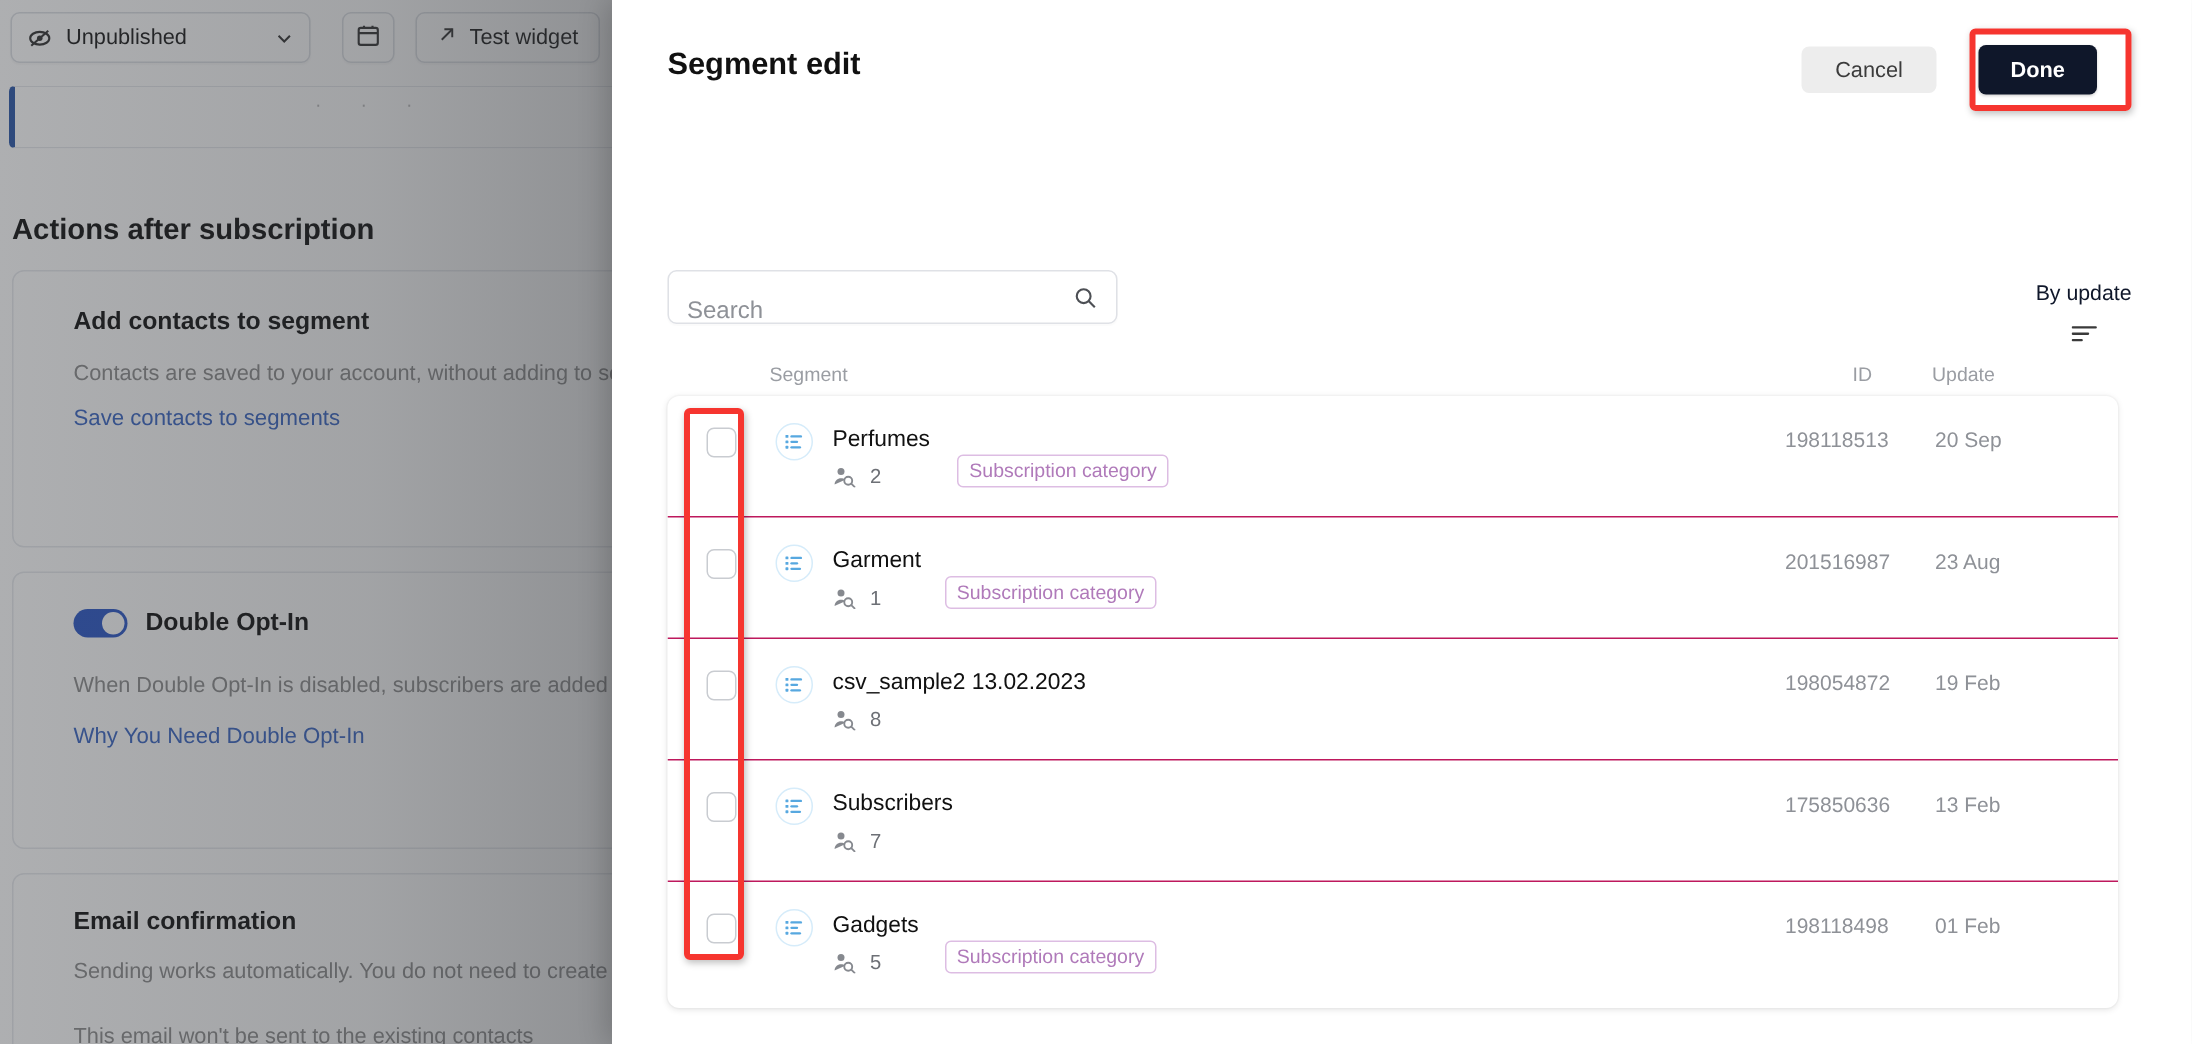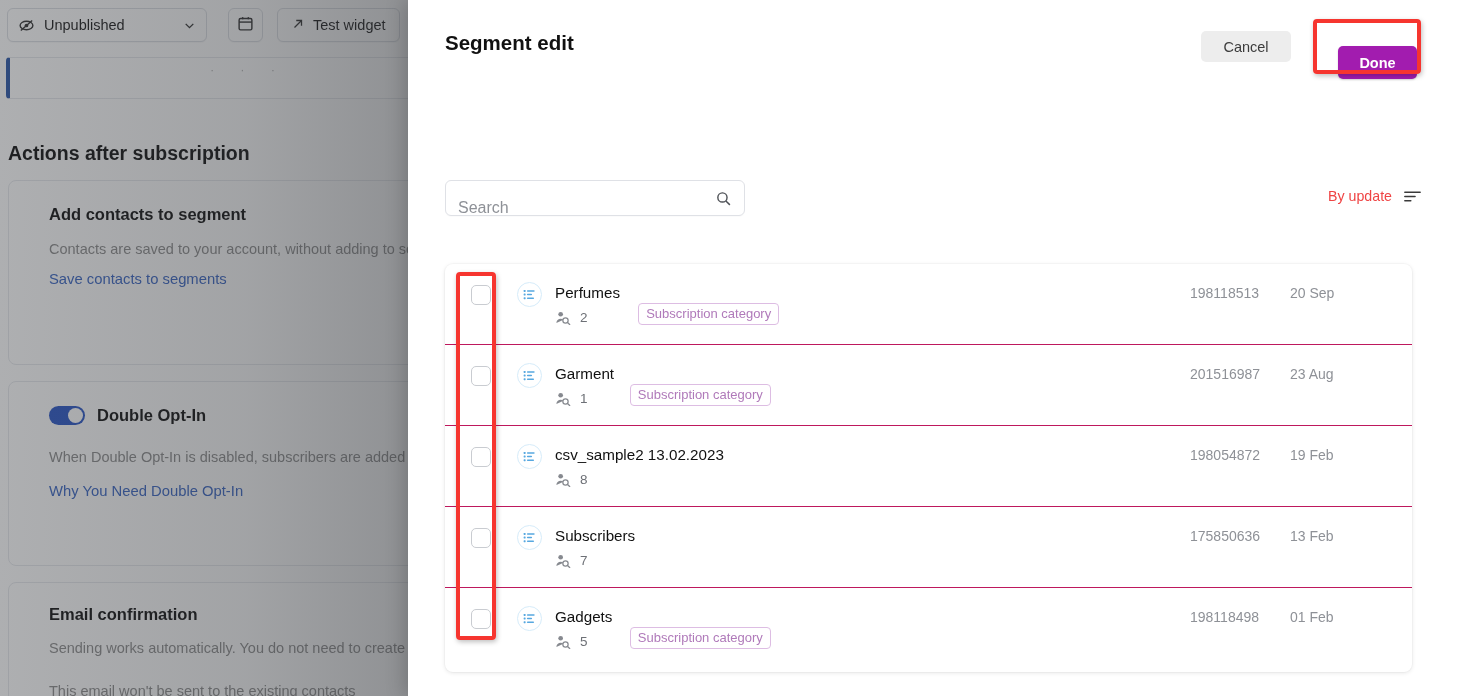--- a/index.html
+++ b/index.html
@@ -104,24 +104,23 @@
     position: absolute; border-radius: 5px;
     font-size: 14.5px; display: flex; align-items: center; justify-content: center;
     cursor: pointer; border: none;
     font-family: "Liberation Sans", sans-serif;
   }
   #cancel-btn {
     right: 170px; top: 31px; width: 90px; height: 31px;
     background: #ededed; color: #3c3c3c; text-align: center;
   }
   #done-btn {
-    right: 44px; top: 30px; width: 79px; height: 33px;
-    background: #a21caf; color: #fff; font-weight: bold;
+    right: 63px; top: 30px; width: 79px; height: 33px;
+    background: #0f172a; color: #fff; font-weight: bold;
     box-shadow: 0 1px 2px rgba(0,0,0,0.18);
-    margin-top: 16px;
   }
   .highlight-box {
     position: absolute; border: 4px solid #f6352f; border-radius: 4px;
     pointer-events: none;
     box-shadow: 1px 2px 5px rgba(0,0,0,0.25);
   }
   #done-highlight { right: 40px; top: 19px; width: 108px; height: 55px; }
 
   #new-segment-btn {
     left: 37px; top: 84px; width: 129px; height: 33px;
@@ -161,21 +160,21 @@
     font-size: 16px; color: #333; padding: 0 12px;
     font-family: "Liberation Sans", sans-serif;
     margin-top: 19px;
   }
   .search-wrap input::placeholder { color: #8e9197; }
   .search-ico { margin-right: 12px; width: 17px; height: 17px; display: block; }
 
   .sort-ctl {
     position: absolute; right: 40px; top: 188px;
     display: flex; align-items: center; gap: 12px;
-    font-size: 14.2px; color: #ef4444; cursor: pointer;
+    font-size: 14.2px; color: #0f172a; cursor: pointer; flex-direction: column;
   }
   .sort-ico { width: 17px; height: 13px; display: block; }
 
   
   .thead {
     position: absolute; left: 37px; top: 236px; width: 980px; height: 28px;
     font-size: 13px; color: #9a9da3;
   }
   .thead .th-segment { position: absolute; left: 68px; top: 6px; }
   .thead .th-id      { position: absolute; left: 790px; top: 6px; }
@@ -344,20 +343,25 @@
       <span>By update</span>
       <span>
         <svg class="sort-ico" viewBox="0 0 20 14" fill="none" stroke="#3a3a3a" stroke-width="1.8" stroke-linecap="round">
           <line x1="1" y1="2" x2="19" y2="2"></line>
           <line x1="1" y1="7" x2="13" y2="7"></line>
           <line x1="1" y1="12" x2="8" y2="12"></line>
         </svg>
       </span>
     </div>
 
+    <div class="thead">
+      <span class="th-segment">Segment</span>
+      <span class="th-id">ID</span>
+      <span class="th-update">Update</span>
+    </div>
 
     <div class="table-card" id="segments-table">
         <div class="trow">
           <div class="cb"></div>
           <div class="seg-ico">
             <svg viewBox="0 0 20 20" fill="#57a8e0">
               <rect x="1" y="3" width="3" height="3" rx="0.7"></rect>
               <rect x="6" y="3.3" width="12" height="2.4" rx="1.2"></rect>
               <rect x="1" y="8.6" width="3" height="3" rx="0.7"></rect>
               <rect x="6" y="8.9" width="8" height="2.4" rx="1.2"></rect>

